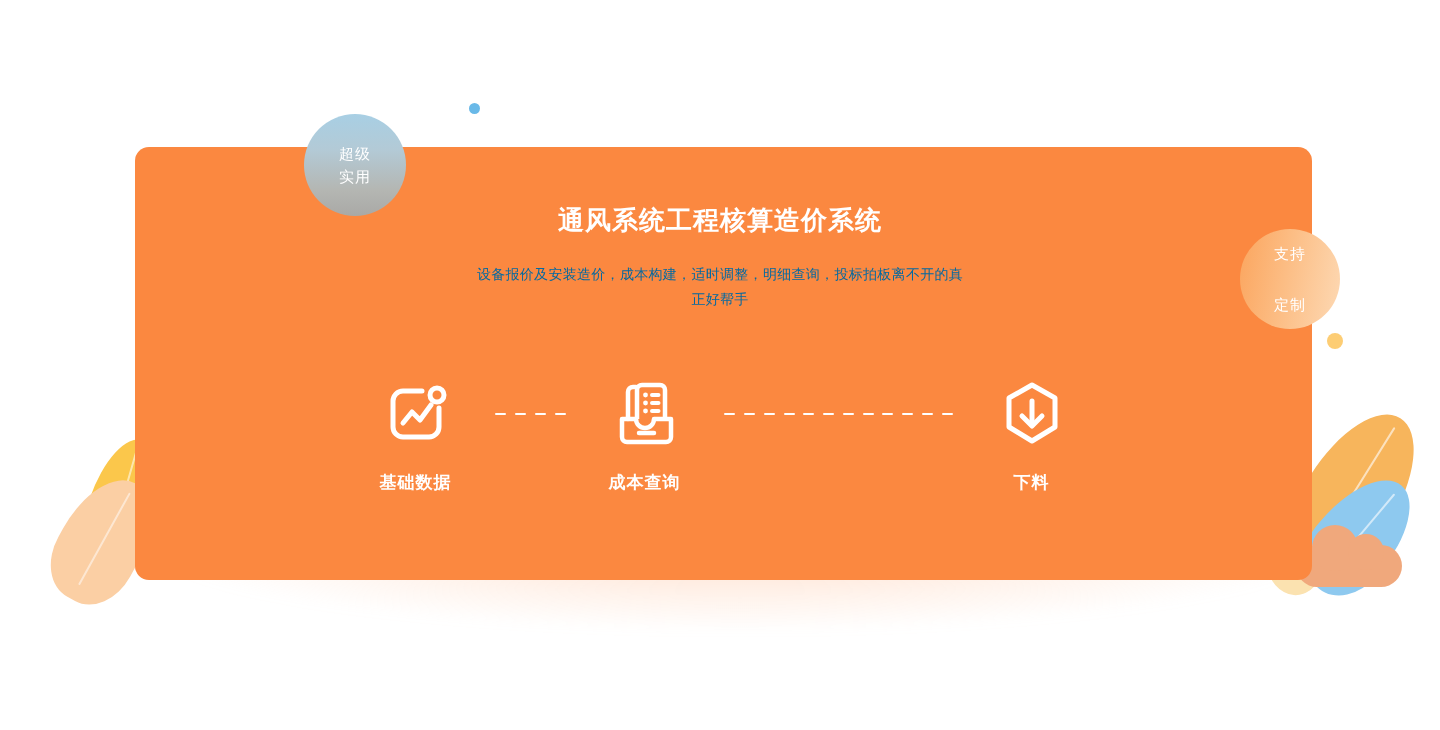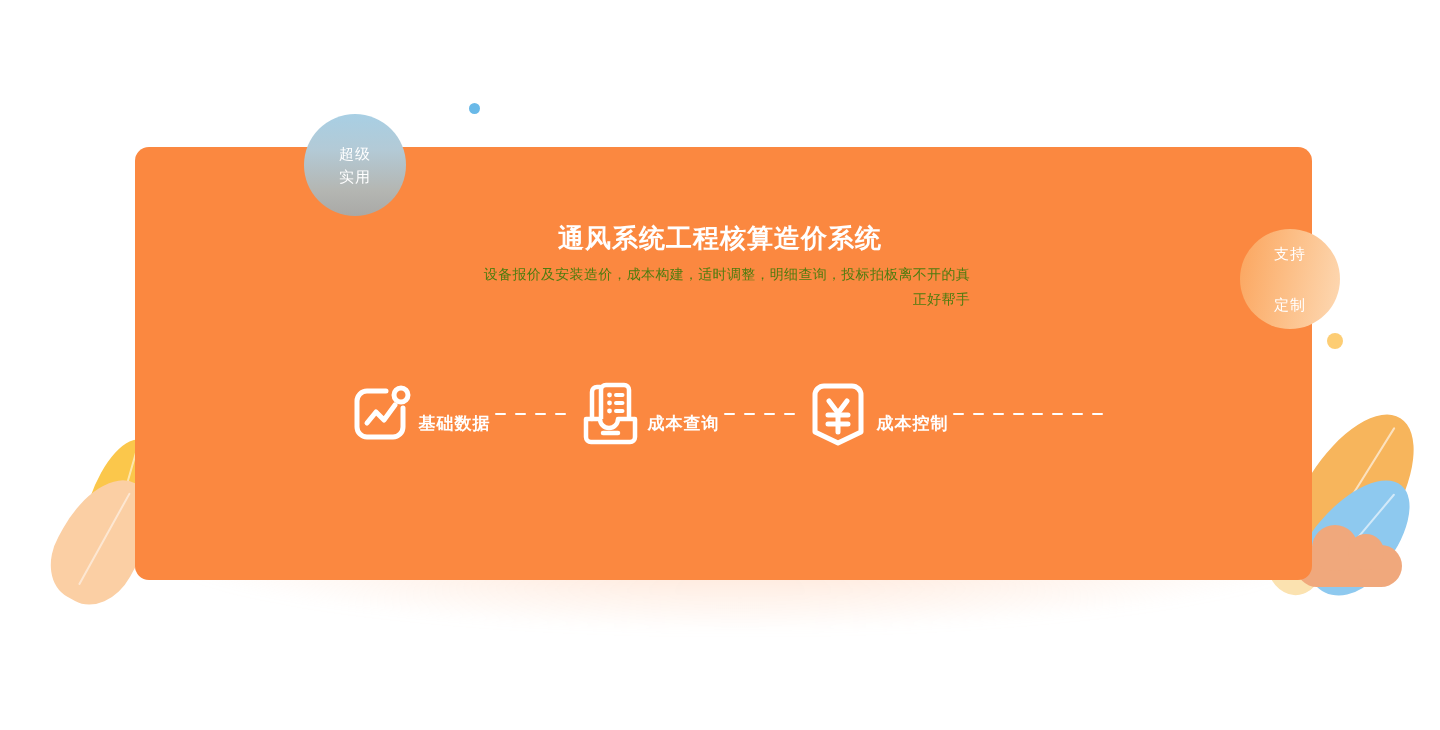--- a/index.html
+++ b/index.html
@@ -108,35 +108,35 @@
     background:linear-gradient(100deg, #fba55e 0%, #fcbd84 45%, #fdd9b4 100%);
     gap:28px;
   }
   .badge-hour{
     left:471px; top:538px; width:112px; height:112px; font-size:15px;
     background:linear-gradient(180deg, #f7a273 0%, #f9b792 40%, #fbd5c0 72%, #fdece4 100%);
   }
 
   
   .title{
-    position:absolute; left:0; top:221px; width:1440px; text-align:center;
+    position:absolute; left:0; top:203px; width:1440px; text-align:center;
     font-size:26px; font-weight:bold; color:#ffffff; letter-spacing:1px;
   }
   .subtitle{
-    position:absolute; left:470px; top:262px; width:500px; text-align:right;
-    font-size:14px; color:#4d7c0f; line-height:1.8; letter-spacing:.3px;
+    position:absolute; left:470px; top:262px; width:500px; text-align:center;
+    font-size:14px; color:#0369a1; line-height:1.8; letter-spacing:.3px;
   }
 
   
   .features{
     position:absolute; left:135px; top:375px; width:1177px; height:150px;
     display:flex; align-items:flex-start; justify-content:center;
   }
   .feature{
-    width:150px; display:flex; align-items:center;
+    width:150px; display:flex; flex-direction:column; align-items:center;
   }
   .feature-icon{ width:78px; height:78px; display:block; }
   .feature-label{
     margin-top:18px; font-size:17px; color:#ffffff; font-weight:bold; letter-spacing:1px;
     white-space:nowrap;
   }
   .connector{
     width:79px; height:78px; display:flex; align-items:center; justify-content:center; gap:9px;
   }
   .connector i{ display:block; width:11px; height:2px; background:#ffffff; border-radius:1px; }
@@ -206,39 +206,39 @@
       <div class="feature-label">成本查询</div>
     </div>
 
     <div class="connector">
       <i></i>
         <i></i>
         <i></i>
         <i></i>
     </div>
 
+
+    <div class="connector">
+      <i></i>
+        <i></i>
+        <i></i>
+        <i></i>
+    </div>
+
+
+    <div class="connector">
+      <i></i>
+        <i></i>
+        <i></i>
+        <i></i>
+    </div>
+
     <div class="feature">
       <svg class="feature-icon" viewBox="0 0 78 78">
-        <path d="M16 57 V20 a9 9 0 0 1 9 -9 H53 a9 9 0 0 1 9 9 V57 L39 68 Z" fill="none" stroke="#fff" stroke-width="5" stroke-linejoin="round" stroke-linecap="round"></path>
-        <path d="M30 26 L39 38 L48 26" fill="none" stroke="#fff" stroke-width="5" stroke-linecap="round" stroke-linejoin="round"></path>
-        <path d="M29 40 H49 M29 49 H49 M39 38 V57" stroke="#fff" stroke-width="5" stroke-linecap="round"></path>
+        <path d="M39 10 L62 23 V52 L39 66 L16 52 V23 Z" fill="none" stroke="#fff" stroke-width="5" stroke-linejoin="round"></path>
+        <path d="M39 26 V50" stroke="#fff" stroke-width="5" stroke-linecap="round"></path>
+        <path d="M29 41 L39 51 L49 41" fill="none" stroke="#fff" stroke-width="5" stroke-linecap="round" stroke-linejoin="round"></path>
       </svg>
-      <div class="feature-label">成本控制</div>
-    </div>
-
-    <div class="connector">
-      <i></i>
-        <i></i>
-        <i></i>
-        <i></i>
-    </div>
-
-
-    <div class="connector">
-      <i></i>
-        <i></i>
-        <i></i>
-        <i></i>
-    </div>
-
+      <div class="feature-label">下料</div>
+    </div>
 
   </div>
 </div>
 
 </body></html>

